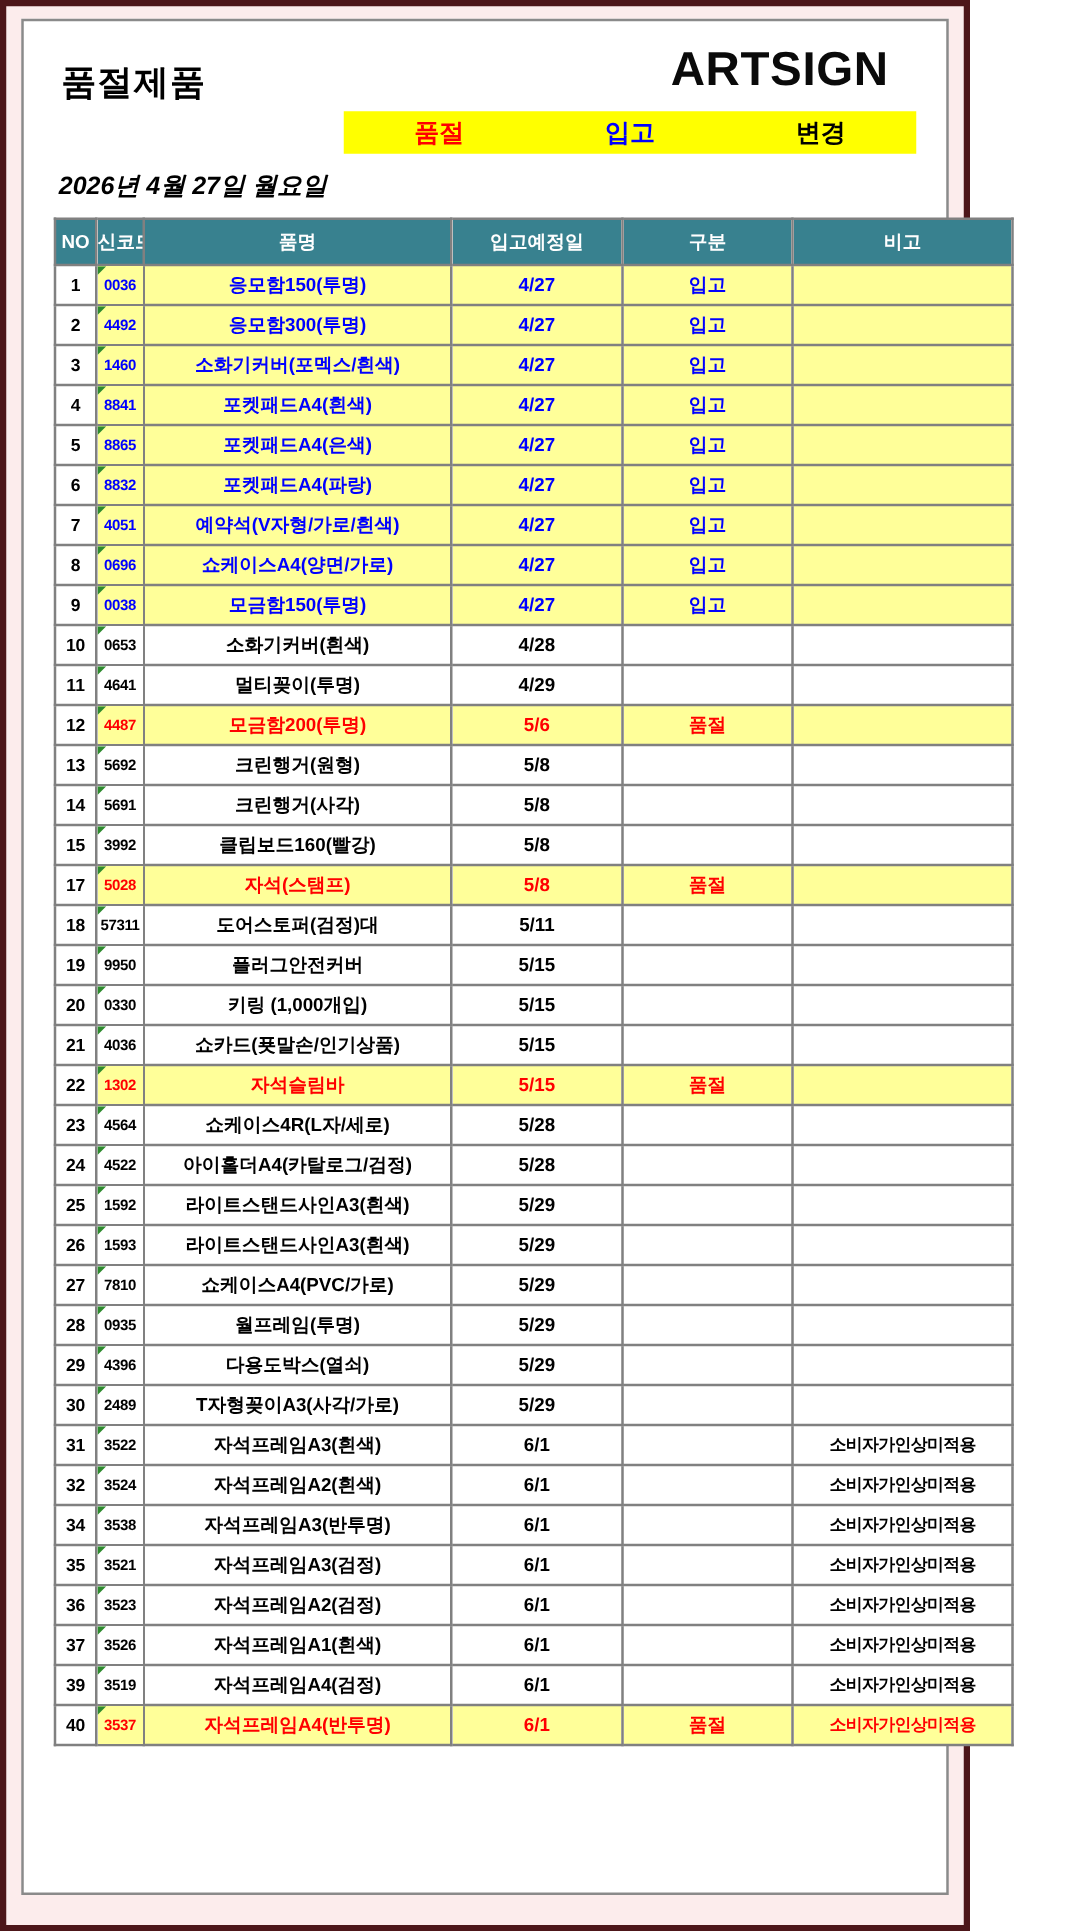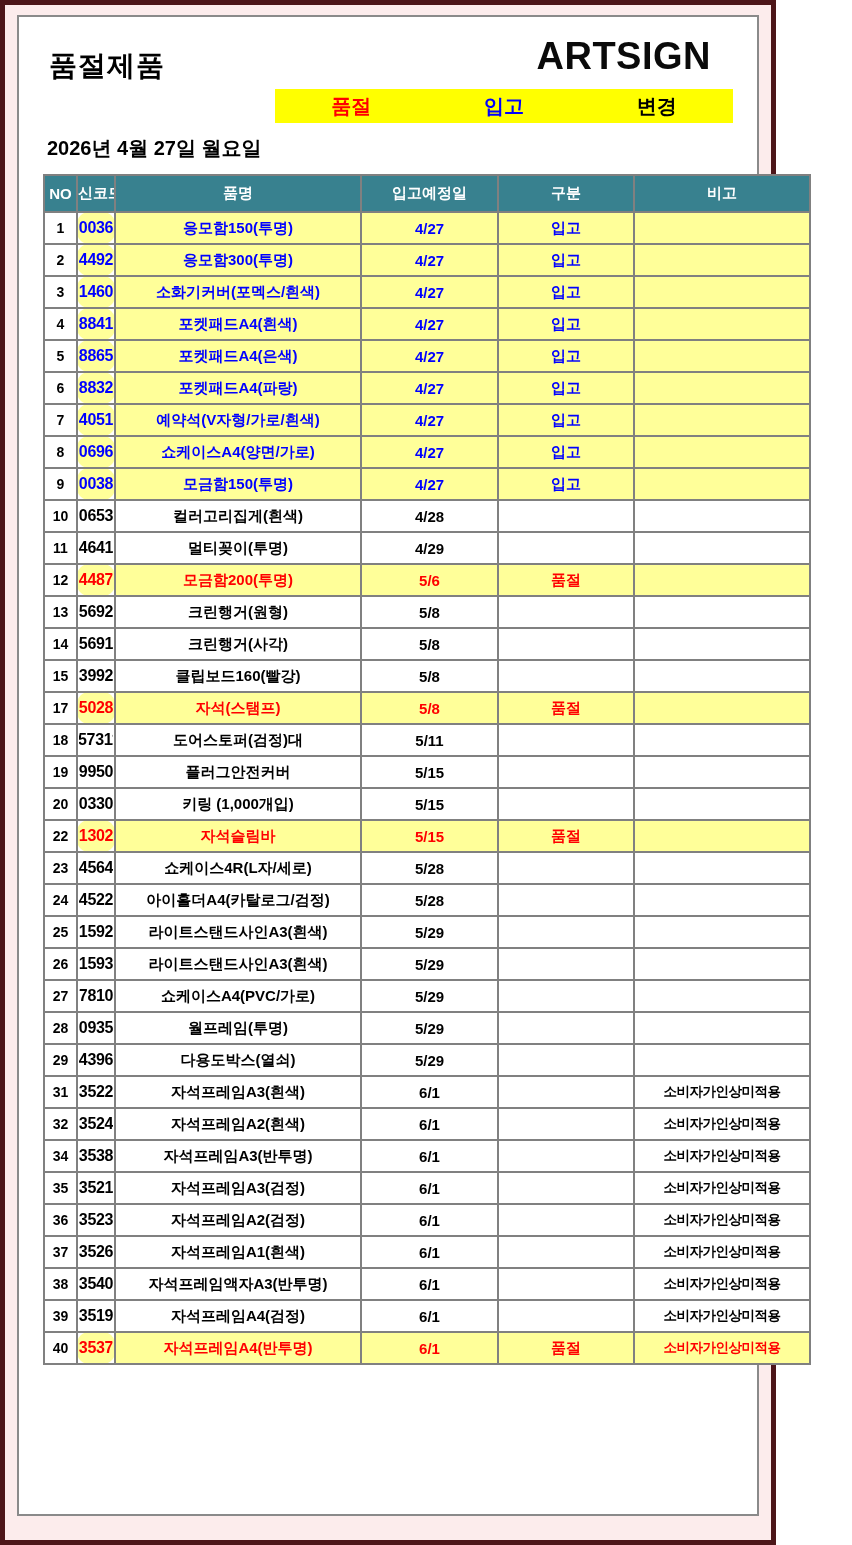--- a/index.html
+++ b/index.html
@@ -53,20 +53,21 @@
     flex: 1;
     text-align: center;
     font-size: 20px;
     font-weight: 800;
   }
   .date {
     margin: 12px 0 12px 4px;
     font-size: 20px;
     font-weight: 800;
     color: #000;
+    font-style: italic;
   }
   table {
     border-collapse: collapse;
     width: 766px;
     table-layout: fixed;
   }
   th, td {
     border: 2px solid var(--grid, #808080);
     text-align: center;
     vertical-align: middle;
@@ -81,21 +82,21 @@
     height: 37px;
   }
   td {
     height: 32px;
     font-size: 15px;
     font-weight: 700;
     background: #fff;
     color: #000;
   }
   td.no-cell { background: #ffffff !important; color: #000 !important; font-size: 14px; }
-  td.code-cell { position: relative; font-size: 16px; letter-spacing: -0.3px; border-radius: 12px; }
+  td.code-cell { position: relative; font-size: 12px; letter-spacing: -0.3px; }
   td.note-cell { font-size: 13.5px; letter-spacing: -0.5px; }
   .t-in  td { background: var(--hl, #ffff99); color: var(--c-in,  #0000ff); }
   .t-out td { background: var(--hl, #ffff99); color: var(--c-out, #ff0000); }
   .t-chg td { background: var(--hl, #ffff99); color: var(--c-chg, #7030a0); }
   .tri {
     position: absolute;
     top: 0; left: 0;
     width: 0; height: 0;
     border-top: 7px solid var(--tri, #2e8b2e);
     border-right: 7px solid transparent;
@@ -208,21 +209,21 @@
             <td class="no-cell">9</td>
             <td class="code-cell"><span class="tri"></span><span>0038</span></td>
             <td class="name-cell">모금함150(투명)</td>
             <td class="date-cell">4/27</td>
             <td class="category-cell">입고</td>
             <td class="note-cell"></td>
           </tr>
           <tr class="t-plain">
             <td class="no-cell">10</td>
             <td class="code-cell"><span class="tri"></span><span>0653</span></td>
-            <td class="name-cell">컬러고리집게(흰색)</td>
+            <td class="name-cell">소화기커버(흰색)</td>
             <td class="date-cell">4/28</td>
             <td class="category-cell"></td>
             <td class="note-cell"></td>
           </tr>
           <tr class="t-plain">
             <td class="no-cell">11</td>
             <td class="code-cell"><span class="tri"></span><span>4641</span></td>
             <td class="name-cell">멀티꽂이(투명)</td>
             <td class="date-cell">4/29</td>
             <td class="category-cell"></td>
@@ -285,20 +286,28 @@
             <td class="note-cell"></td>
           </tr>
           <tr class="t-plain">
             <td class="no-cell">20</td>
             <td class="code-cell"><span class="tri"></span><span>0330</span></td>
             <td class="name-cell">키링 (1,000개입)</td>
             <td class="date-cell">5/15</td>
             <td class="category-cell"></td>
             <td class="note-cell"></td>
           </tr>
+          <tr class="t-plain">
+            <td class="no-cell">21</td>
+            <td class="code-cell"><span class="tri"></span><span>4036</span></td>
+            <td class="name-cell">쇼카드(푯말손/인기상품)</td>
+            <td class="date-cell">5/15</td>
+            <td class="category-cell"></td>
+            <td class="note-cell"></td>
+          </tr>
           <tr class="t-out">
             <td class="no-cell">22</td>
             <td class="code-cell"><span class="tri"></span><span>1302</span></td>
             <td class="name-cell">자석슬림바</td>
             <td class="date-cell">5/15</td>
             <td class="category-cell">품절</td>
             <td class="note-cell"></td>
           </tr>
           <tr class="t-plain">
             <td class="no-cell">23</td>
@@ -350,20 +359,28 @@
           </tr>
           <tr class="t-plain">
             <td class="no-cell">29</td>
             <td class="code-cell"><span class="tri"></span><span>4396</span></td>
             <td class="name-cell">다용도박스(열쇠)</td>
             <td class="date-cell">5/29</td>
             <td class="category-cell"></td>
             <td class="note-cell"></td>
           </tr>
           <tr class="t-plain">
+            <td class="no-cell">30</td>
+            <td class="code-cell"><span class="tri"></span><span>2489</span></td>
+            <td class="name-cell">T자형꽂이A3(사각/가로)</td>
+            <td class="date-cell">5/29</td>
+            <td class="category-cell"></td>
+            <td class="note-cell"></td>
+          </tr>
+          <tr class="t-plain">
             <td class="no-cell">31</td>
             <td class="code-cell"><span class="tri"></span><span>3522</span></td>
             <td class="name-cell">자석프레임A3(흰색)</td>
             <td class="date-cell">6/1</td>
             <td class="category-cell"></td>
             <td class="note-cell">소비자가인상미적용</td>
           </tr>
           <tr class="t-plain">
             <td class="no-cell">32</td>
             <td class="code-cell"><span class="tri"></span><span>3524</span></td>
@@ -393,28 +410,20 @@
             <td class="code-cell"><span class="tri"></span><span>3523</span></td>
             <td class="name-cell">자석프레임A2(검정)</td>
             <td class="date-cell">6/1</td>
             <td class="category-cell"></td>
             <td class="note-cell">소비자가인상미적용</td>
           </tr>
           <tr class="t-plain">
             <td class="no-cell">37</td>
             <td class="code-cell"><span class="tri"></span><span>3526</span></td>
             <td class="name-cell">자석프레임A1(흰색)</td>
-            <td class="date-cell">6/1</td>
-            <td class="category-cell"></td>
-            <td class="note-cell">소비자가인상미적용</td>
-          </tr>
-          <tr class="t-plain">
-            <td class="no-cell">38</td>
-            <td class="code-cell"><span class="tri"></span><span>3540</span></td>
-            <td class="name-cell">자석프레임액자A3(반투명)</td>
             <td class="date-cell">6/1</td>
             <td class="category-cell"></td>
             <td class="note-cell">소비자가인상미적용</td>
           </tr>
           <tr class="t-plain">
             <td class="no-cell">39</td>
             <td class="code-cell"><span class="tri"></span><span>3519</span></td>
             <td class="name-cell">자석프레임A4(검정)</td>
             <td class="date-cell">6/1</td>
             <td class="category-cell"></td>

